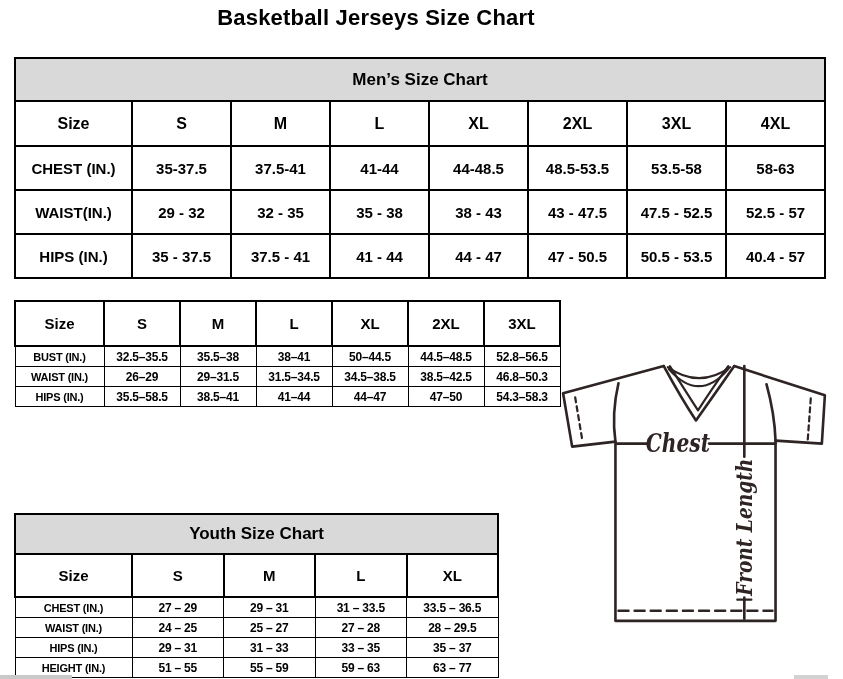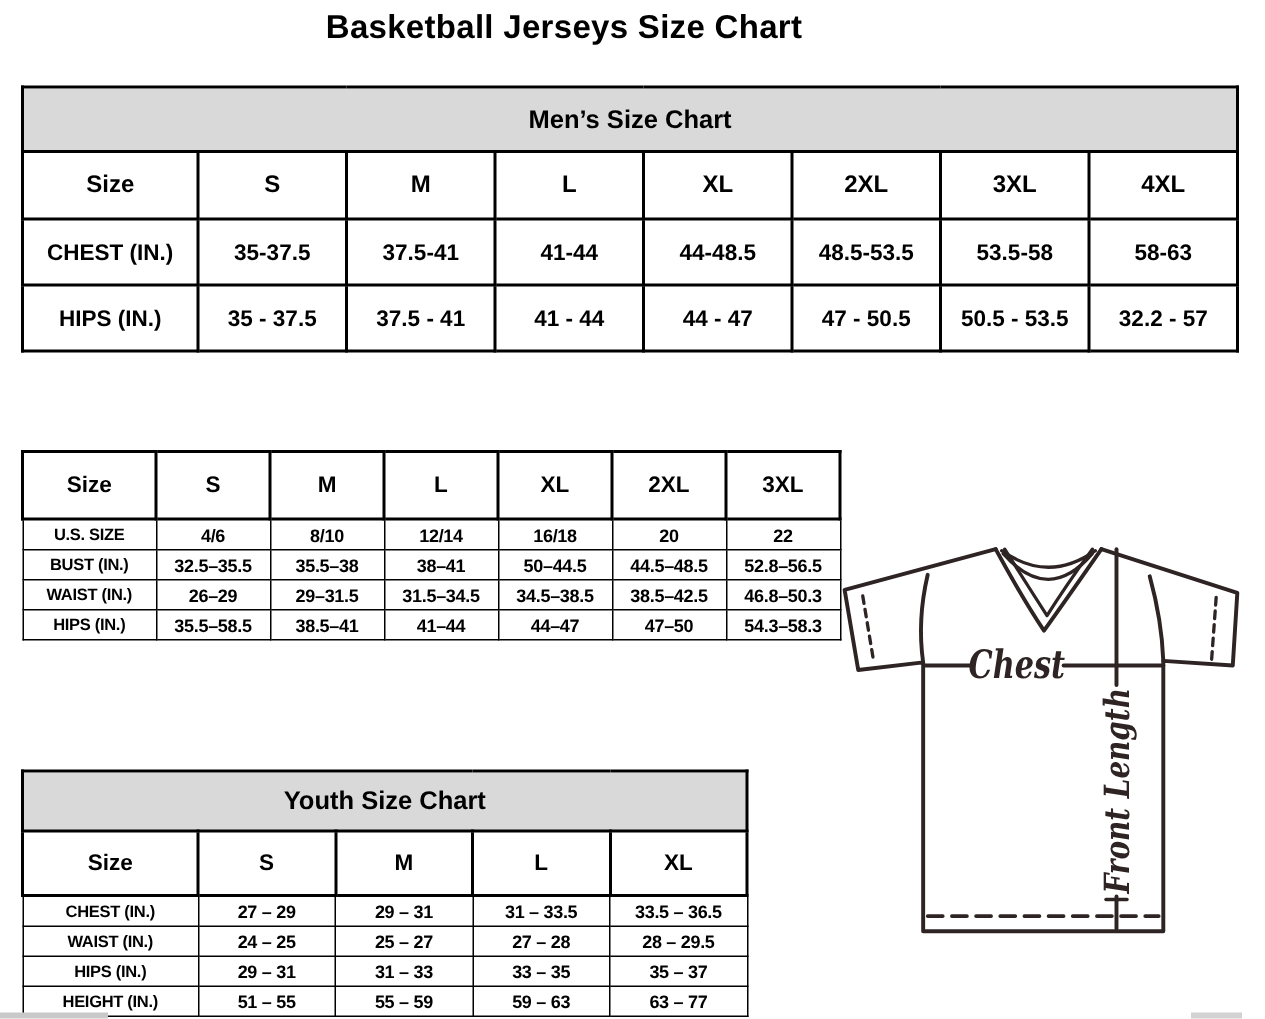--- a/index.html
+++ b/index.html
@@ -78,28 +78,38 @@
     <td class="row-label">CHEST (IN.)</td>
     <td>35-37.5</td>
     <td>37.5-41</td>
     <td>41-44</td>
     <td>44-48.5</td>
     <td>48.5-53.5</td>
     <td>53.5-58</td>
     <td>58-63</td>
   </tr>
   <tr class="data">
+    <td class="row-label">WAIST(IN.)</td>
+    <td>29 - 32</td>
+    <td>32 - 35</td>
+    <td>35 - 38</td>
+    <td>38 - 43</td>
+    <td>43 - 47.5</td>
+    <td>47.5 - 52.5</td>
+    <td>52.5 - 57</td>
+  </tr>
+  <tr class="data">
     <td class="row-label">HIPS (IN.)</td>
     <td>35 - 37.5</td>
     <td>37.5 - 41</td>
     <td>41 - 44</td>
     <td>44 - 47</td>
     <td>47 - 50.5</td>
     <td>50.5 - 53.5</td>
-    <td>32.2 - 57</td>
+    <td>40.4 - 57</td>
   </tr>
 </tbody>
   </table>
 
 <table class="women-table">
   <colgroup>
       <col style="width:89px">
       <col style="width:76px">
       <col style="width:76px">
       <col style="width:76px">
@@ -109,29 +119,20 @@
     </colgroup>
   <tbody>
   <tr class="sizes">
     <td class="row-label">Size</td>
     <td>S</td>
     <td>M</td>
     <td>L</td>
     <td>XL</td>
     <td>2XL</td>
     <td>3XL</td>
-  </tr>
-  <tr class="data">
-    <td class="row-label">U.S. SIZE</td>
-    <td>4/6</td>
-    <td>8/10</td>
-    <td>12/14</td>
-    <td>16/18</td>
-    <td>20</td>
-    <td>22</td>
   </tr>
   <tr class="data">
     <td class="row-label">BUST (IN.)</td>
     <td>32.5–35.5</td>
     <td>35.5–38</td>
     <td>38–41</td>
     <td>50–44.5</td>
     <td>44.5–48.5</td>
     <td>52.8–56.5</td>
   </tr>

